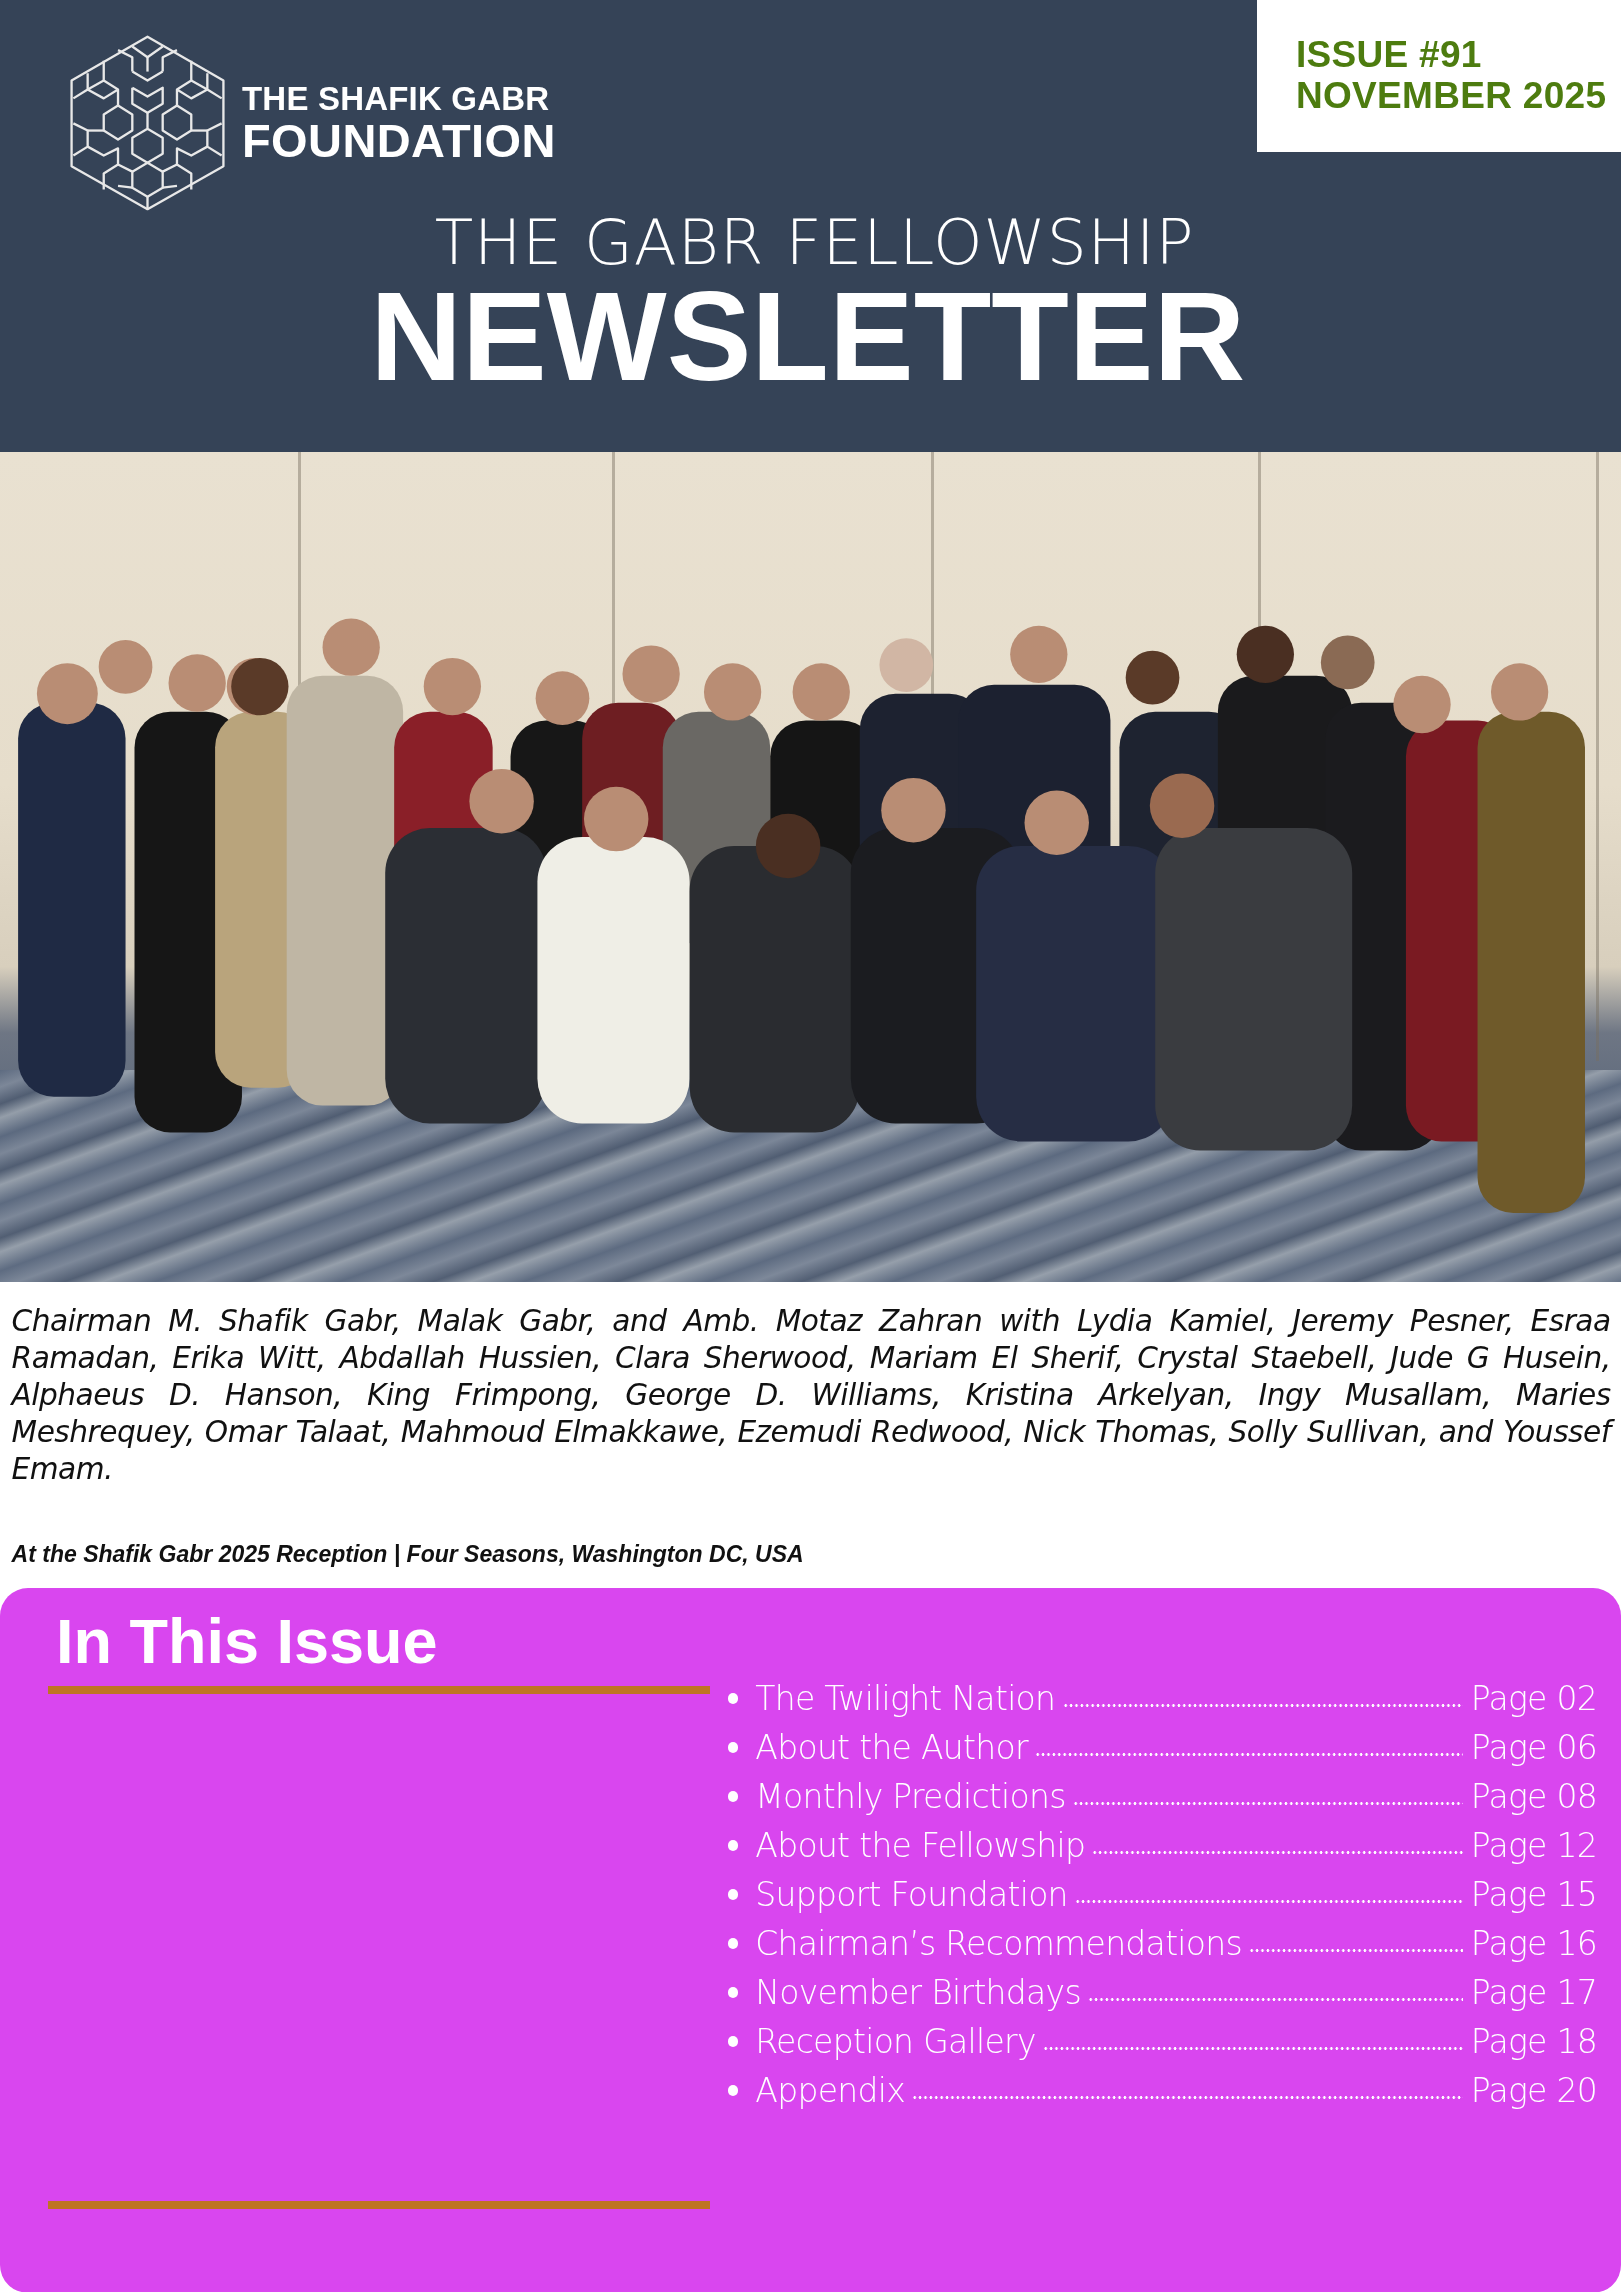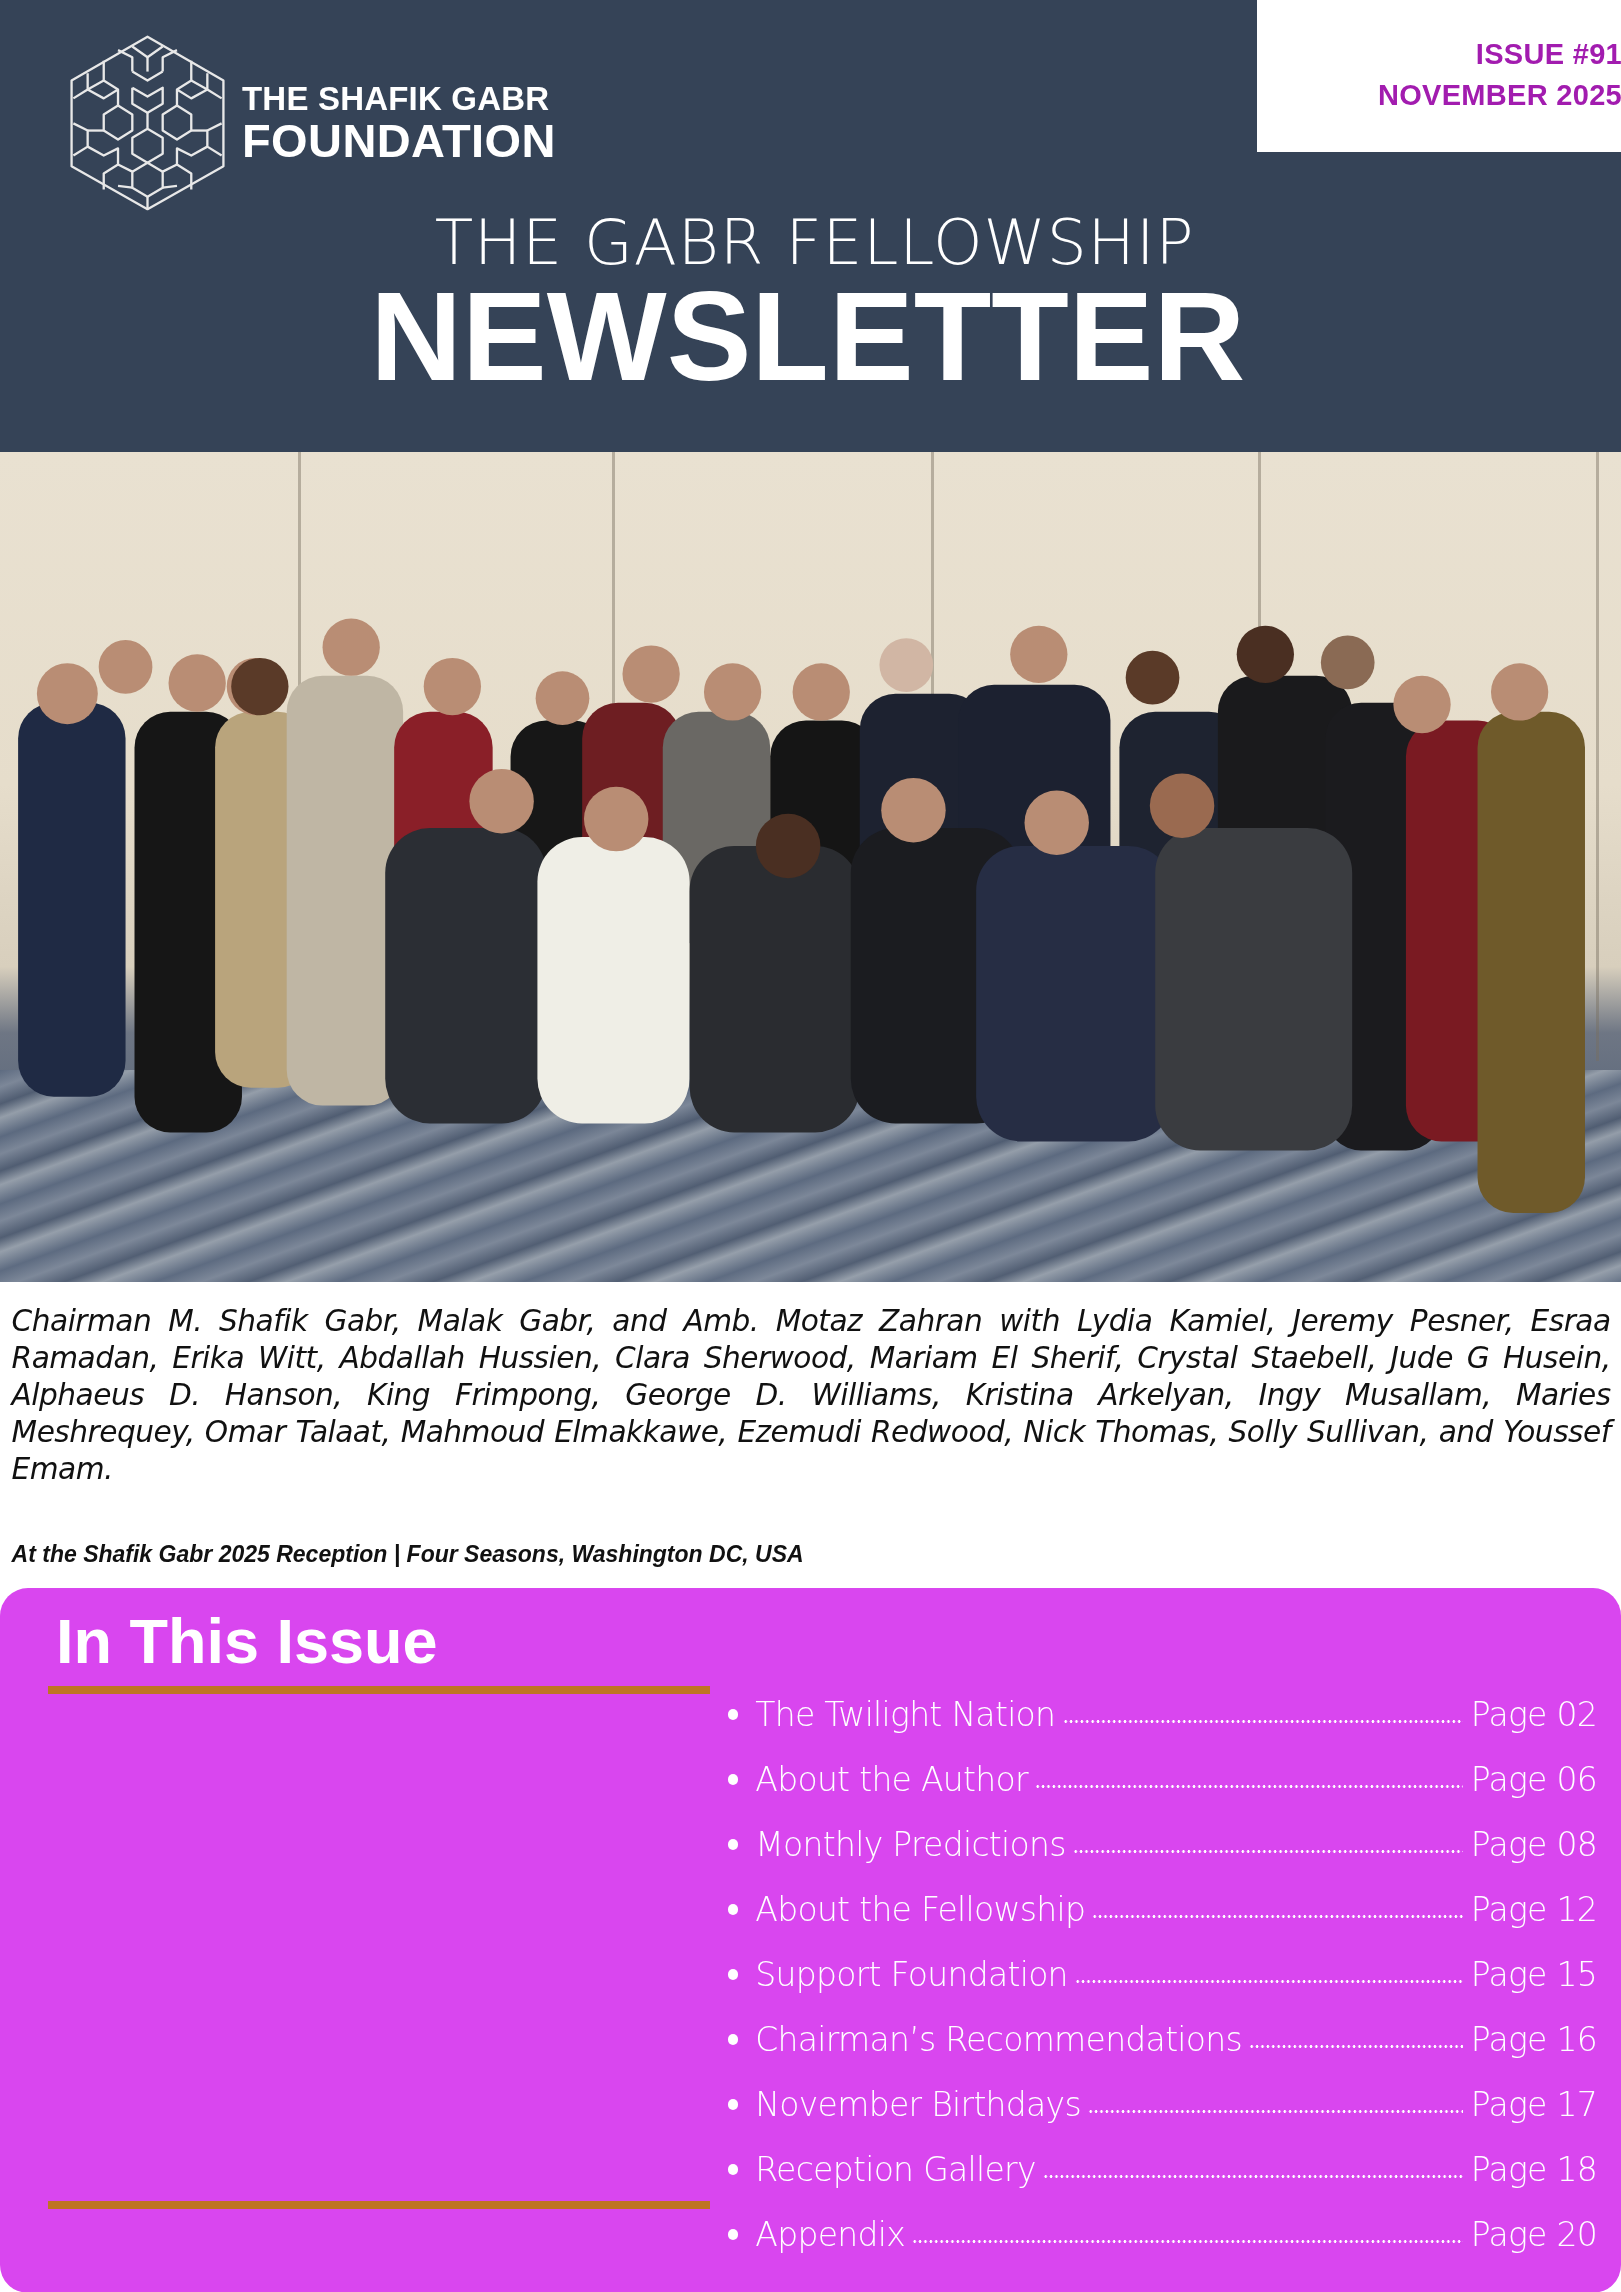--- a/index.html
+++ b/index.html
@@ -9,21 +9,21 @@
     .header {
       position: absolute; left: 0; top: 0; width: 1621px; height: 452px;
       background: #354357;
     }
     .issue-box {
       position: absolute; left: 1257px; top: 0; width: 365px; height: 152px;
       background: #ffffff; padding: 34px 0 0 39px;
     }
     .issue-box .line {
       display: block; font-family: "Liberation Sans", sans-serif; font-weight: 700;
-      font-size: 29px; line-height: 41px; color: #a21caf; letter-spacing: 0.3px; text-align: right;
+      font-size: 37px; line-height: 41px; color: #4d7c0f; letter-spacing: 0.3px;
     }
     .logo-mark { position: absolute; left: 68px; top: 34px; width: 159px; height: 177px; }
     .logo-text { position: absolute; left: 242px; top: 81px; color: #ffffff; }
     .logo-text .l1 {
       display: block; font-weight: 700; font-size: 33px; line-height: 36px; letter-spacing: 0.2px;
     }
     .logo-text .l2 {
       display: block; font-weight: 700; font-size: 47px; line-height: 47px; letter-spacing: 0.4px;
     }
     .title-sub {
@@ -76,21 +76,21 @@
       font-family: "Liberation Sans", sans-serif; font-weight: 700; font-size: 63px;
       line-height: 72px; color: #ffffff;
     }
     .rule-top { position: absolute; left: 48px; top: 98px; width: 662px; height: 8px; background: #bf7424; }
     .rule-bottom { position: absolute; left: 48px; top: 613px; width: 662px; height: 8px; background: #bf7424; }
 
     .toc { position: absolute; left: 724px; top: 86px; width: 873px; list-style: none; }
     .toc-row {
       display: flex; align-items: flex-end; height: 49px;
       font-family: "DejaVu Sans", sans-serif; font-weight: 300; font-size: 33px;
-      line-height: 48px; color: #ffffff; letter-spacing: -0.7px; margin-top: 16px;
+      line-height: 48px; color: #ffffff; letter-spacing: -0.7px;
     }
     .toc-row .bullet {
       width: 10.7px; height: 10.7px; border-radius: 50%; background: #ffffff;
       display: inline-block; margin: 0 17px 0 3.6px; flex: 0 0 10.7px; align-self: center;
     }
     .toc-row .label { flex: 0 0 auto; white-space: nowrap; }
     .toc-row .leader {
       flex: 1 1 auto; margin: 0 7.2px; height: 5.4px; align-self: flex-end; margin-bottom: 14.3px;
       background-image: radial-gradient(circle, #ffffff 1.3px, transparent 1.4px);
       background-size: 5.4px 5.4px; background-repeat: repeat-x;

